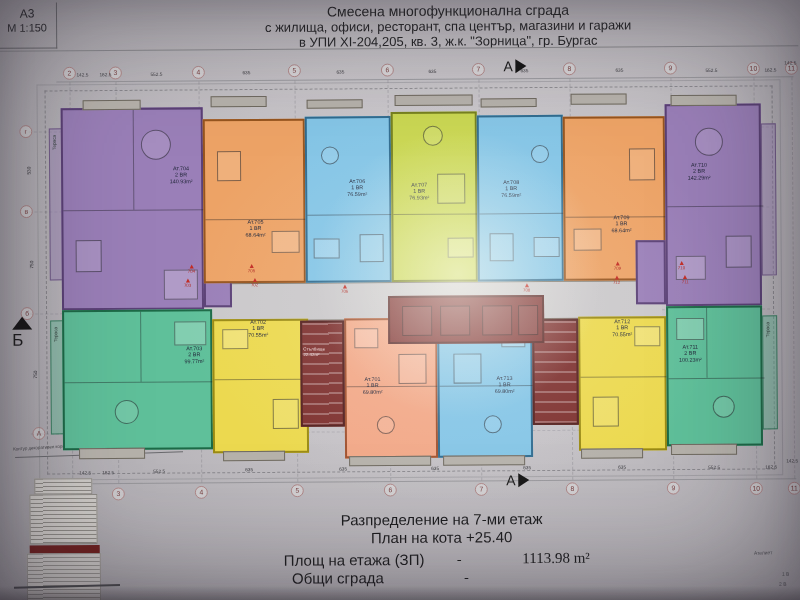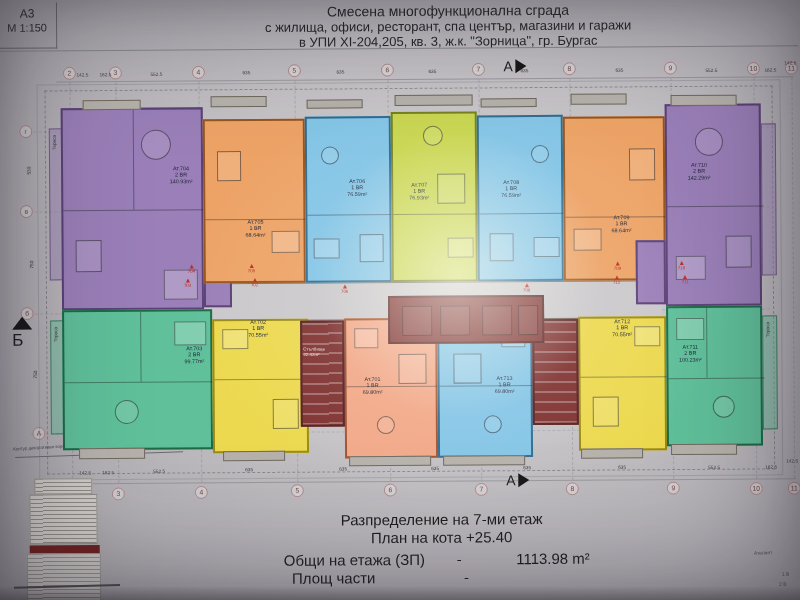--- a/index.html
+++ b/index.html
@@ -388,24 +388,24 @@
   <div class="abs" style="left:0;top:0;width:0;height:0;">
     <div class="stripes abs" style="left:33px;top:476px;width:58px;height:16px;"></div>
     <div class="stripes abs" style="left:28px;top:492px;width:68px;height:50px;"></div>
     <div class="abs" style="left:28px;top:543px;width:70px;height:8px;background:#6e201f;"></div>
     <div class="stripes abs" style="left:25px;top:551px;width:74px;height:49px;opacity:.8;"></div>
     <div class="abs" style="left:12px;top:583px;width:106px;height:2px;background:#4a4a4e;transform:rotate(-1deg);"></div>
   </div>
 
   <div id="footer-line1" class="abs" style="left:240px;top:511px;width:400px;font-size:15px;">Разпределение на 7-ми  етаж</div>
   <div id="footer-line2" class="abs" style="left:240px;top:529px;width:400px;font-size:15px;">План на кота  +25.40</div>
-  <div class="frow abs" style="left:282px;top:551px;">Общи на етажа (ЗП)</div>
+  <div class="frow abs" style="left:282px;top:551px;">Площ на етажа (ЗП)</div>
   <div class="frow abs" style="left:455px;top:551px;">-</div>
-  <div class="frow abs" style="left:468px;top:551px;width:120px;text-align:right;">1113.98 m²</div>
-  <div class="frow abs" style="left:290px;top:569px;">Площ части</div>
+  <div class="frow abs" style="left:468px;top:551px;width:120px;text-align:right;font-family:Liberation Serif, serif;">1113.98 m²</div>
+  <div class="frow abs" style="left:290px;top:569px;">Общи сграда</div>
   <div class="frow abs" style="left:462px;top:569px;">-</div>
 
   <div class="abs" style="left:752px;top:553px;font-size:8px;color:#55555a;transform:rotate(-2deg) scale(.62);transform-origin:left top;white-space:nowrap;">Ателиет</div>
   <div class="abs" style="left:780px;top:574px;font-size:8px;color:#55555a;transform:scale(.62);transform-origin:left top;">1 В</div>
   <div class="abs" style="left:777px;top:584px;font-size:8px;color:#55555a;transform:scale(.62);transform-origin:left top;">2 В</div>
 
 </div>
 
 <div id="glare1" class="abs" style="left:308px;top:124px;"></div>
 <div id="glare2" class="abs" style="left:178px;top:92px;"></div>

